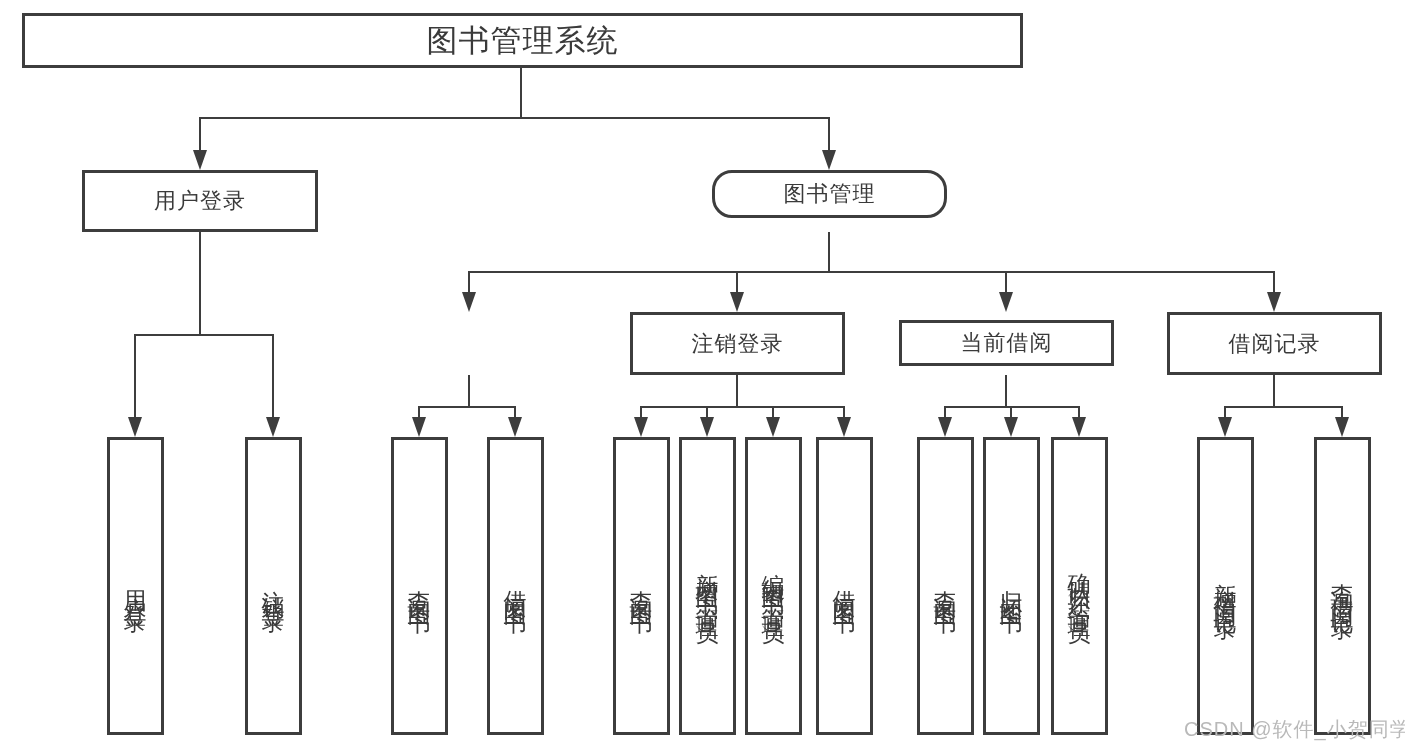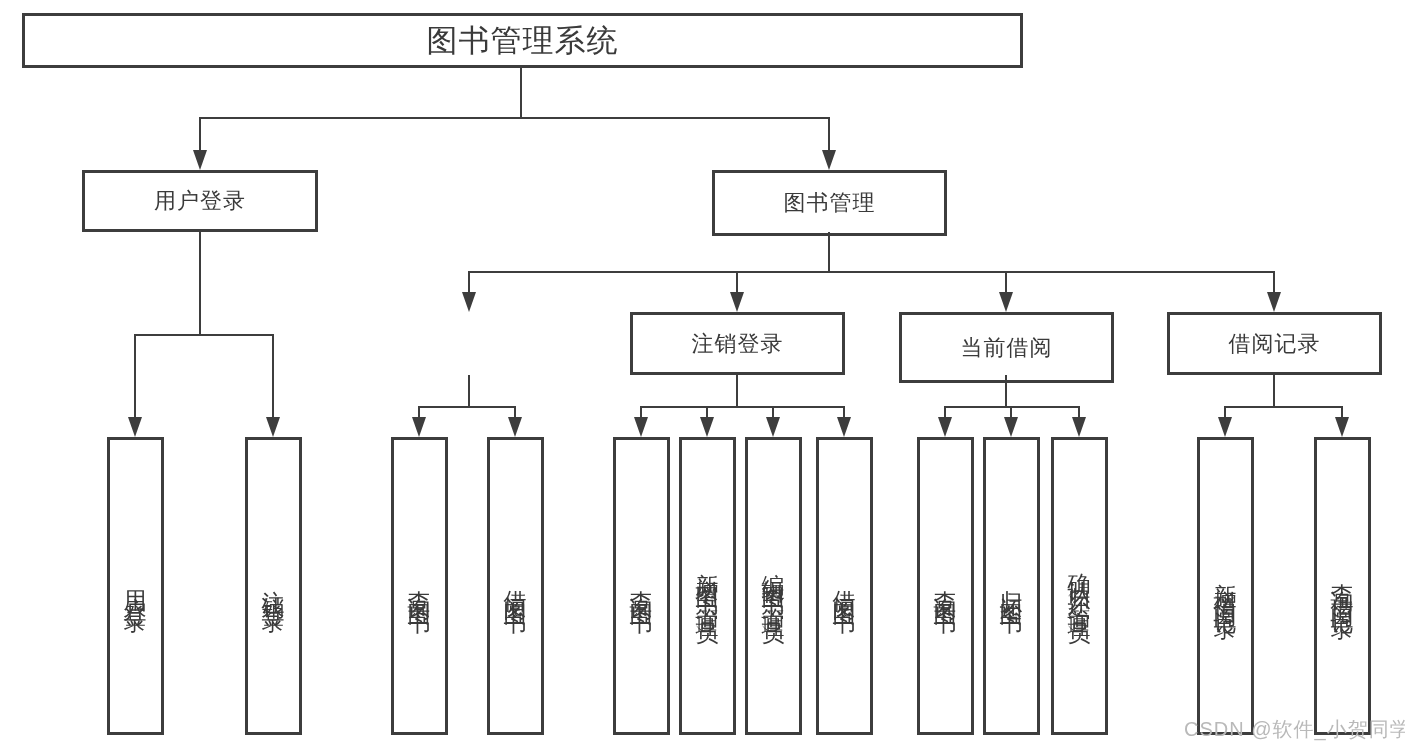--- a/index.html
+++ b/index.html
@@ -60,30 +60,30 @@
 <div id="canvas">
 
   <div class="box" style="left:22px;top:13px;width:1001px;height:55px;">
     <span class="hlabel root-label">图书管理系统</span>
   </div>
 
   <div class="box" style="left:82px;top:170px;width:236px;height:62px;">
     <span class="hlabel">用户登录</span>
   </div>
 
-  <div class="box" style="left:712px;top:170px;width:235px;height:66px;">
+  <div class="box" style="left:712px;top:170px;width:235px;height:48px;border-radius:20px;">
     <span class="hlabel">图书管理</span>
   </div>
 
 
   <div class="box" style="left:630px;top:312px;width:215px;height:63px;">
     <span class="hlabel">注销登录</span>
   </div>
 
-  <div class="box" style="left:899px;top:312px;width:215px;height:71px;text-align:right;">
+  <div class="box" style="left:899px;top:320px;width:215px;height:46px;text-align:right;">
     <span class="hlabel">当前借阅</span>
   </div>
 
   <div class="box" style="left:1167px;top:312px;width:215px;height:63px;">
     <span class="hlabel">借阅记录</span>
   </div>
 
   <div class="box leaf" style="left:106.5px;top:437px;width:57px;height:298px;">
     <span class="vlabel">用户登录</span>
   </div>

